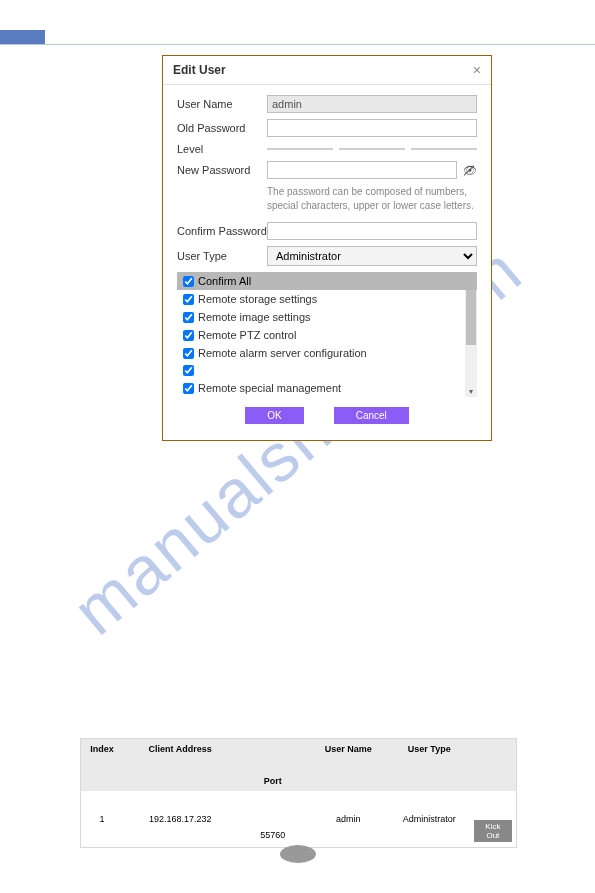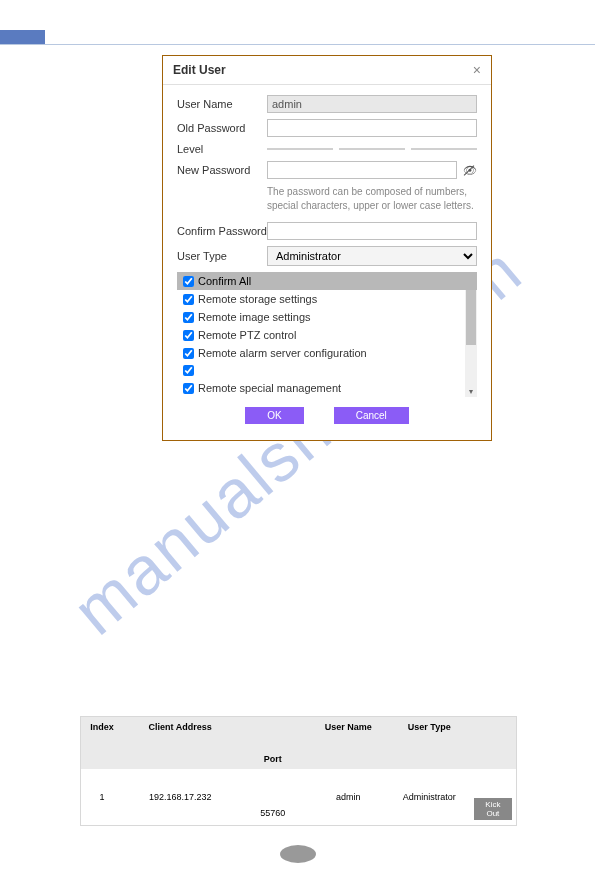--- a/index.html
+++ b/index.html
@@ -184,21 +184,21 @@
   .dlg-btn {
     background: #8b5cf6;
     color: #fff;
     border: none;
     font-size: 10px;
     padding: 3px 22px;
     cursor: pointer;
   }
   .table-block {
     position: absolute;
-    top: 716px;
+    top: 738px;
     left: 80px;
     width: 435px;
     border: 1px solid #d8d8d8;
     font-size: 9px;
   }
   .tbl-head {
     display: flex;
     background: #eaeaea;
     font-weight: bold;
   }

